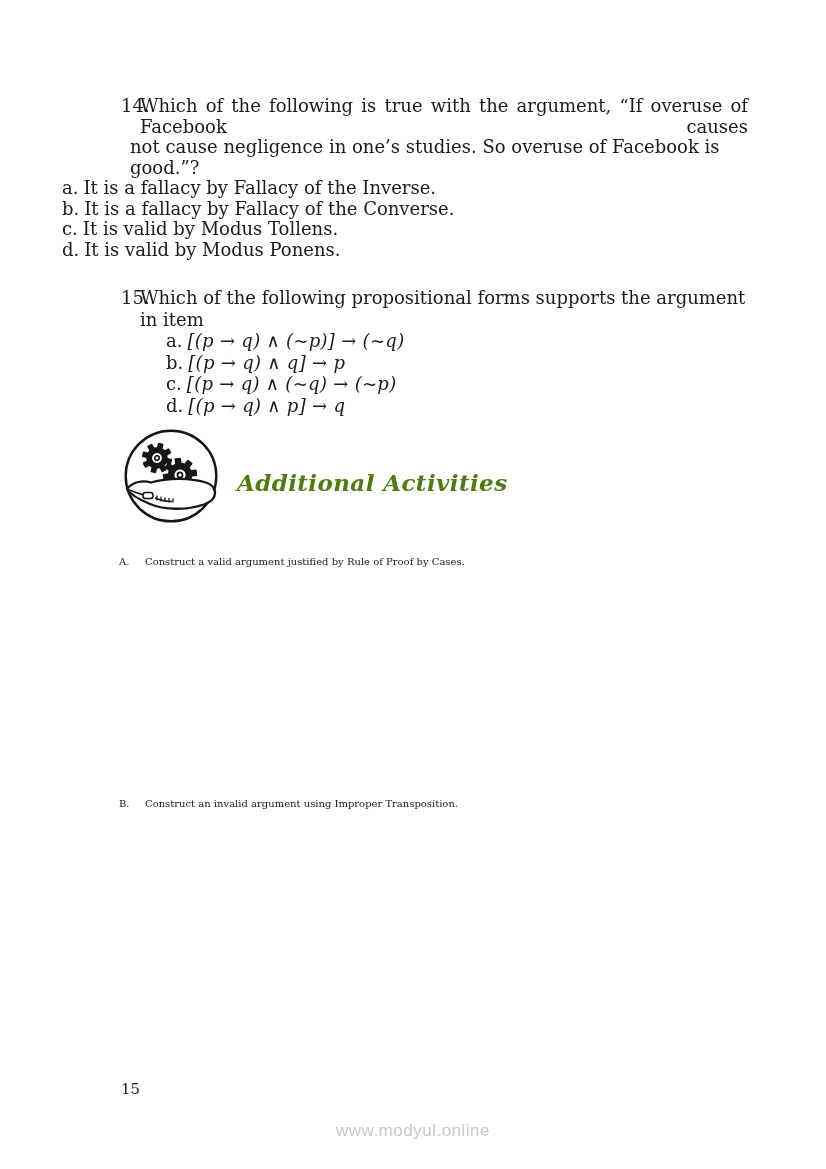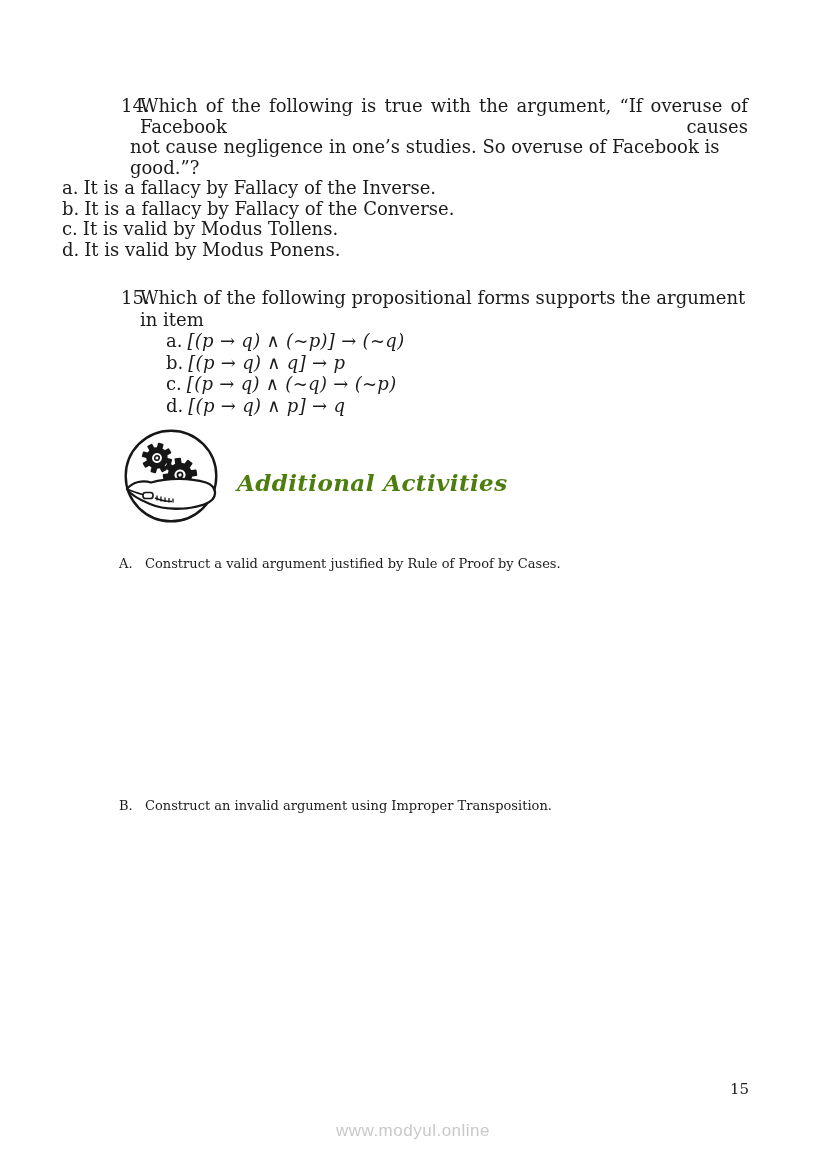--- a/index.html
+++ b/index.html
@@ -20,26 +20,26 @@
   #q15 .opt{margin-left:166px;}
   .opt .olabel{margin-right:5px;}
   .formula{font-style:italic;letter-spacing:0.3px;}
   
   #activities-icon{left:124px;top:428px;}
   #activities-title{
     left:237px;top:469px;font-size:23px;font-weight:bold;font-style:italic;
     letter-spacing:0.4px;color:#4d7c0f;
   }
   
-  .activity{left:119px;width:700px;font-size:13px;}
+  .activity{left:119px;width:700px;font-size:10px;}
   #activity-a{top:556px;}
   #activity-b{top:798px;}
   .alabel{display:inline-block;min-width:26px;}
   
-  #page-number{top:1080px;left:121px;width:628px;text-align:right;font-size:15px;}
+  #page-number{top:1080px;left:121px;width:628px;text-align:left;font-size:15px;}
   #watermark{
     top:1121px;left:0;width:826px;text-align:center;font-size:17px;
     font-family:"Liberation Sans", sans-serif;letter-spacing:0.5px;
   }
 </style>
 </head>
 <body>
 
 <div>
 

